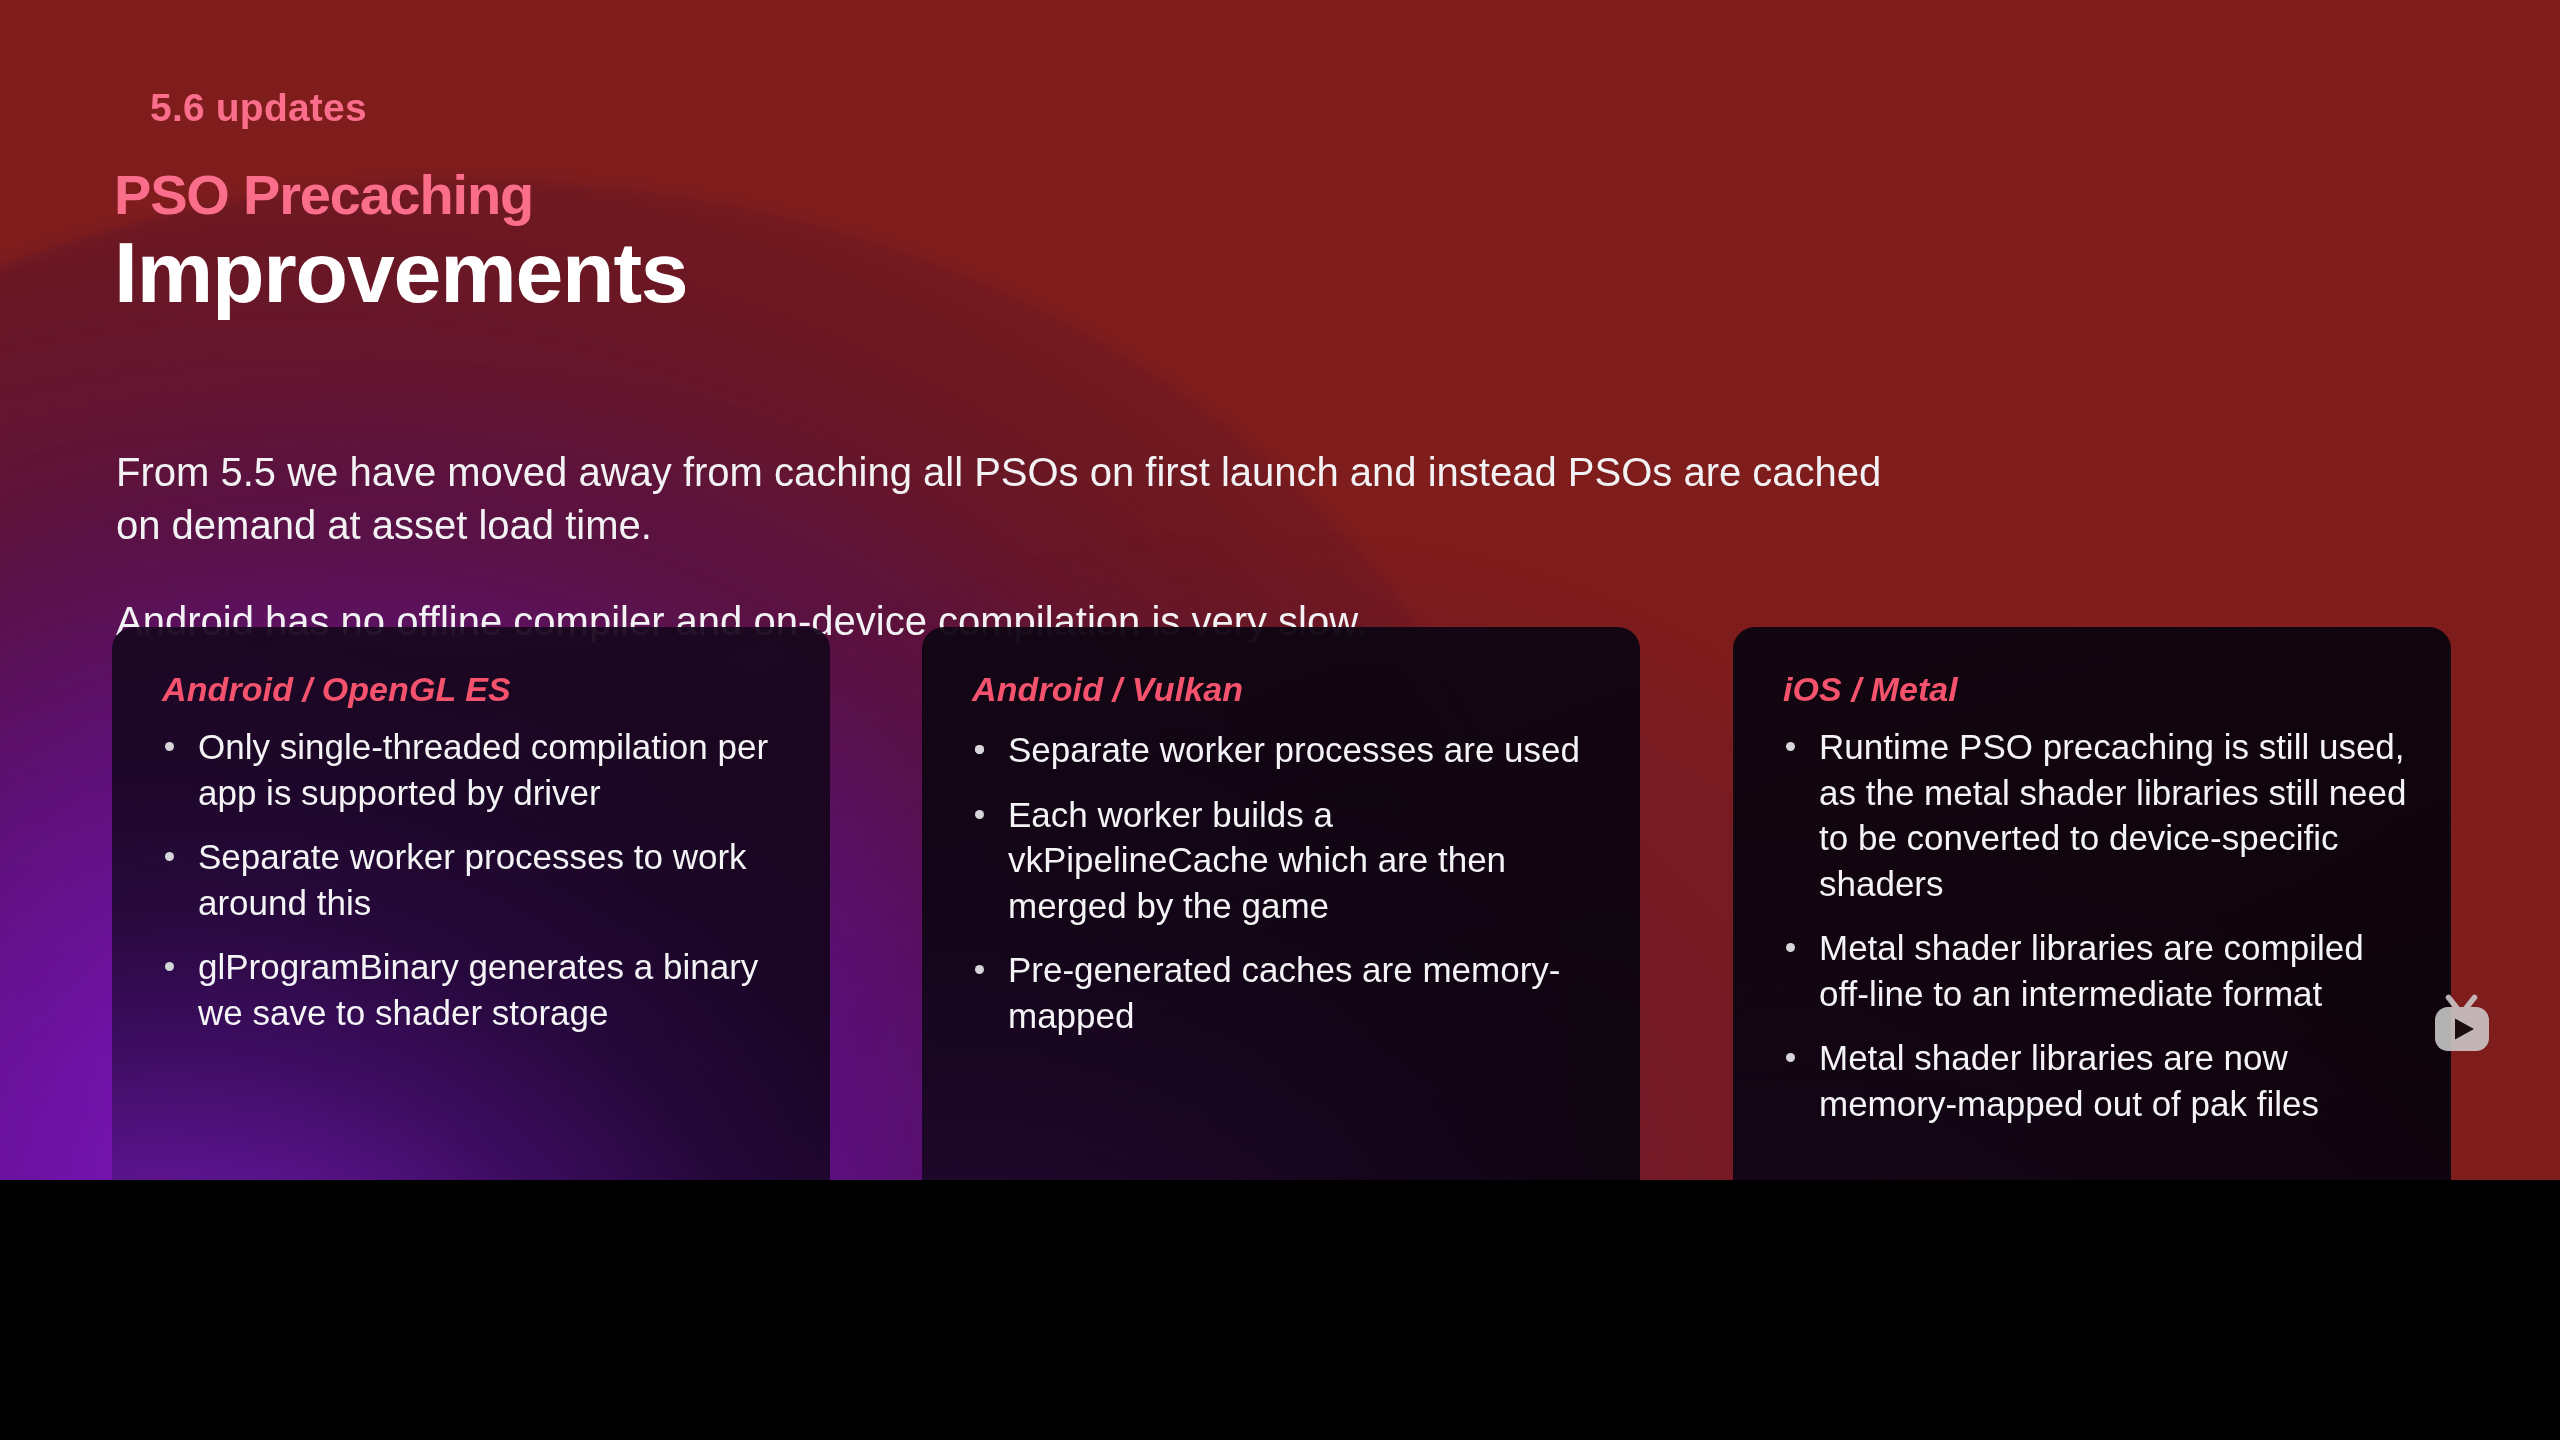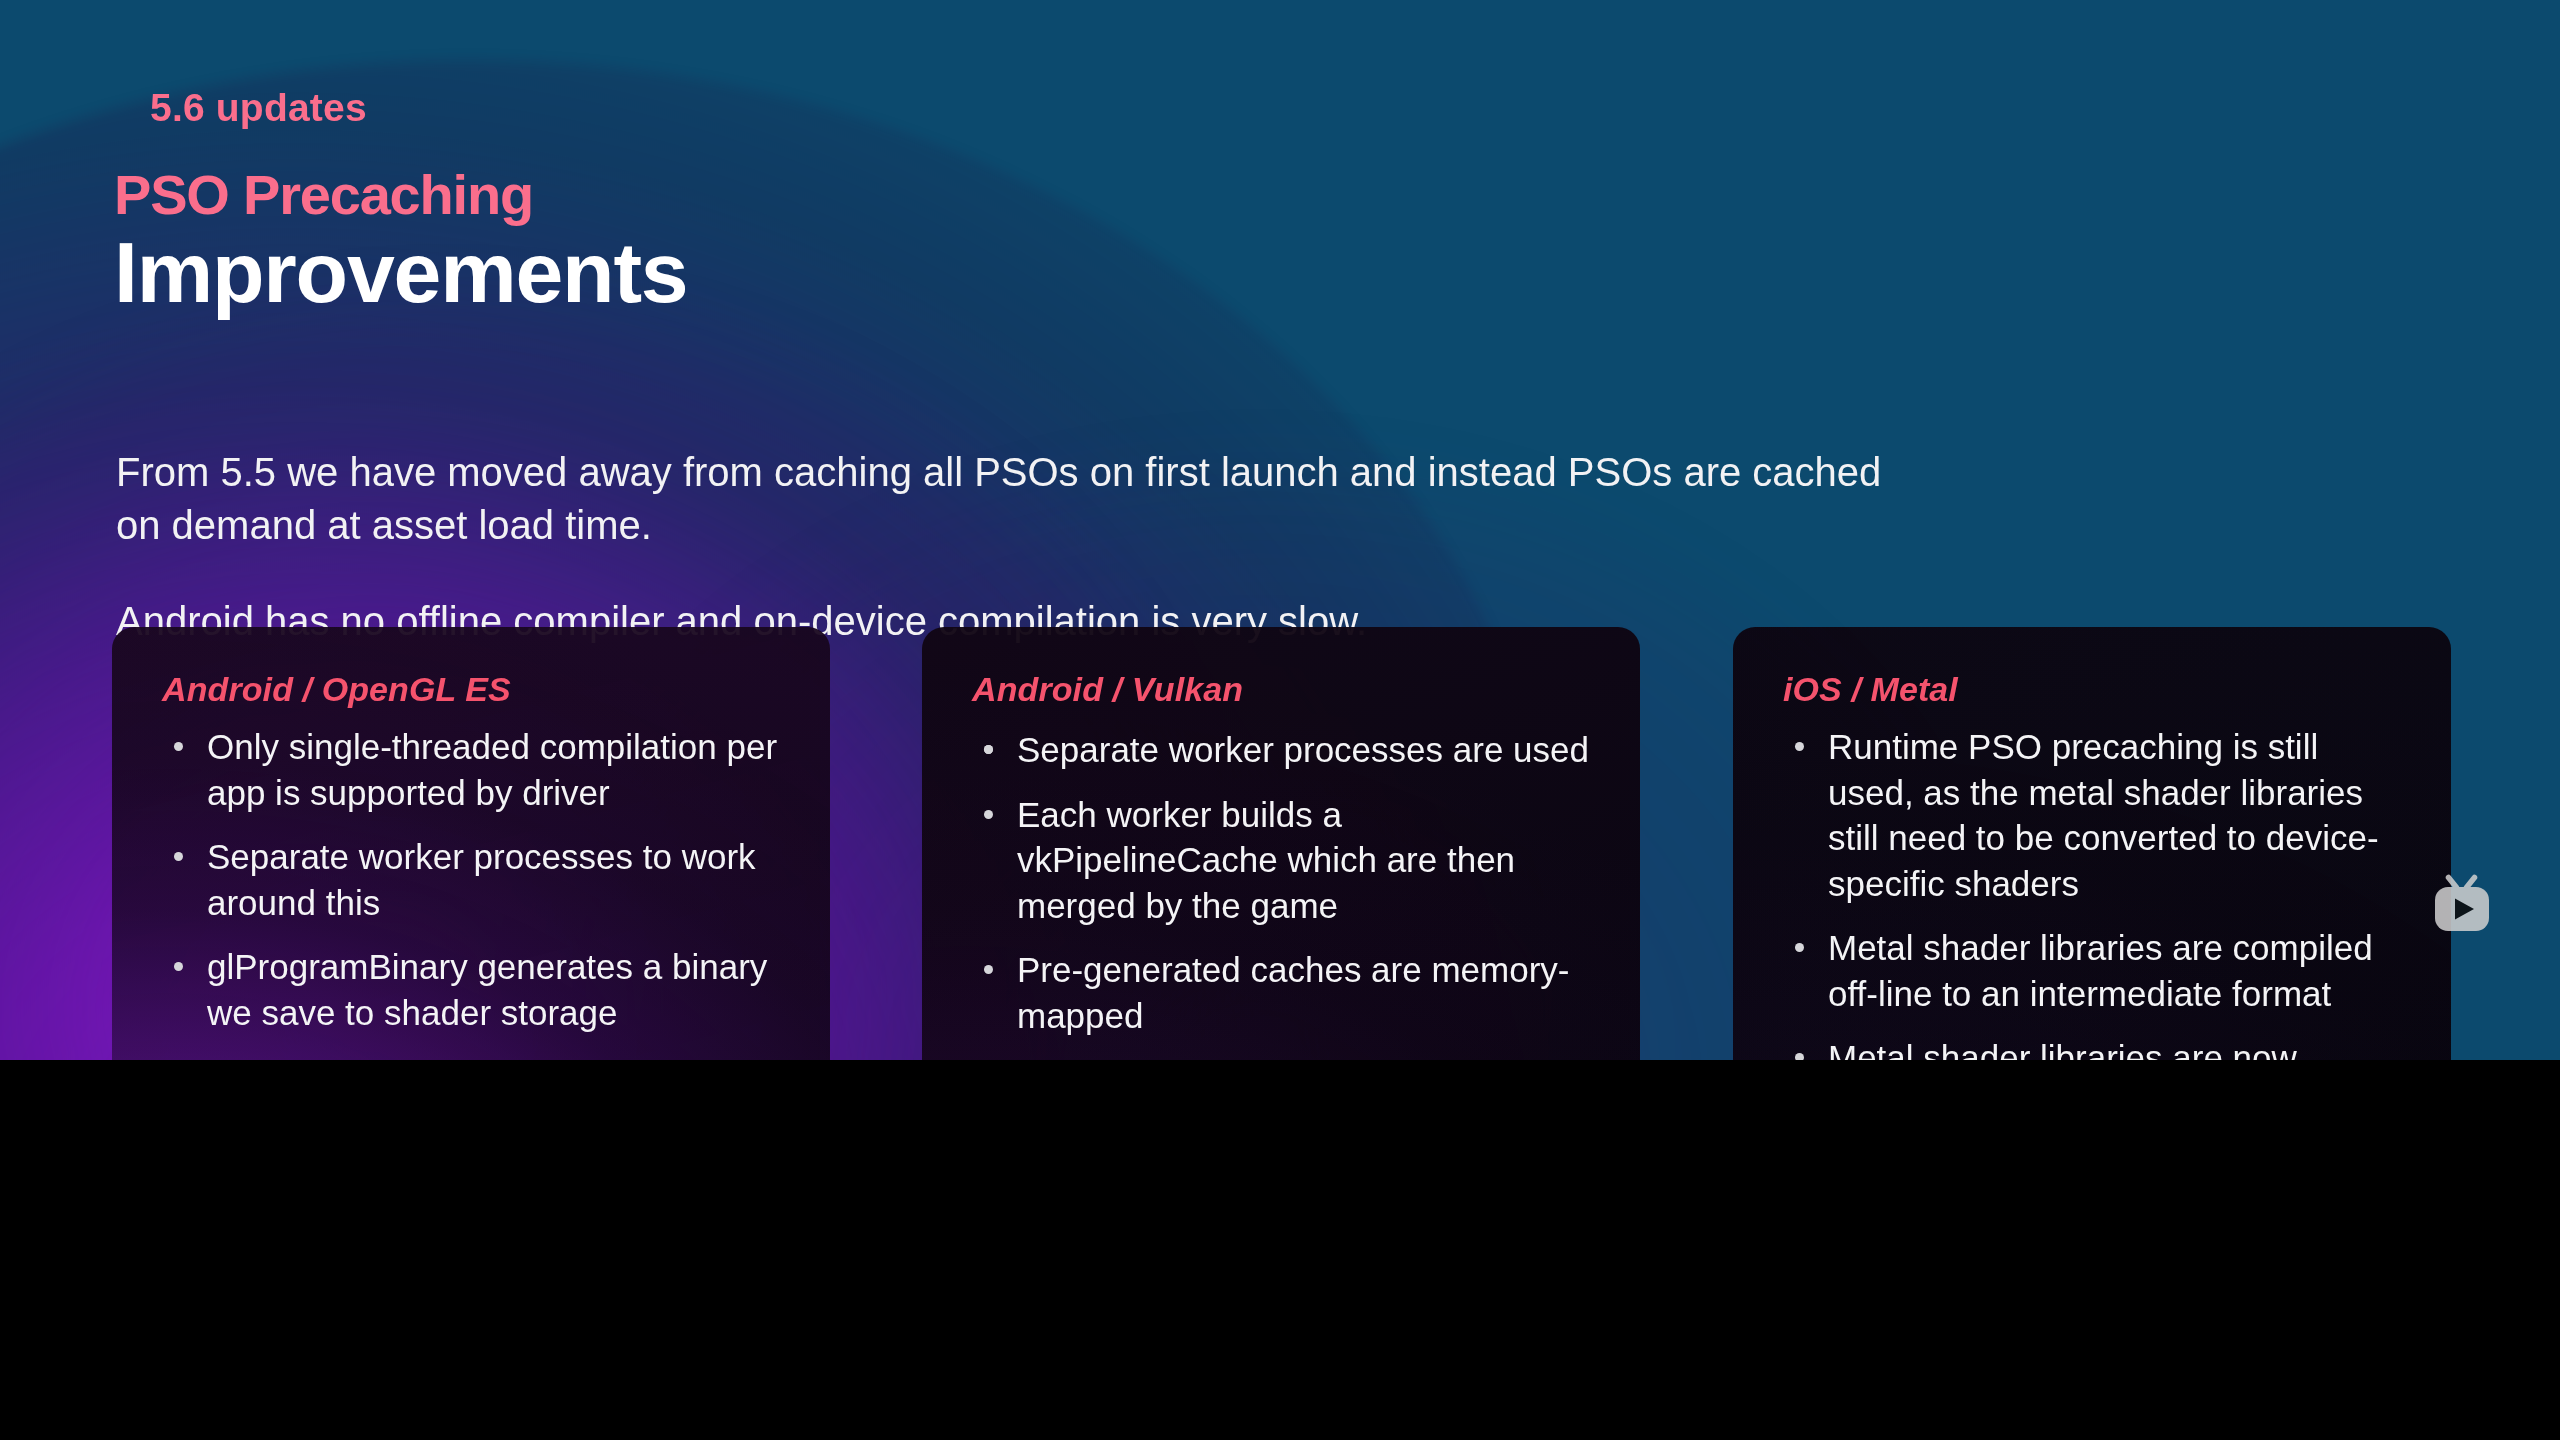--- a/index.html
+++ b/index.html
@@ -12,22 +12,22 @@
     height: 1440px;
     overflow: hidden;
     font-family: "Liberation Sans", sans-serif;
     -webkit-font-smoothing: antialiased;
   }
 
   
   #slide {
     position: relative;
     width: 2560px;
-    height: 1060px;
-    background: #0c4a6e;
+    height: 1180px;
+    background: #7f1d1d;
     overflow: hidden;
   }
 
   
   .bg-glow-main {
     position: absolute;
     left: -620px;
     bottom: -760px;
     width: 2180px;
     height: 1760px;
@@ -189,21 +189,21 @@
     color: #f5536d;
     letter-spacing: 0.1px;
     line-height: 1.1;
     margin: 8px 0 16px 16px;
     font-style: italic;
   }
   .card-2 .card-title { color: #f5536d; }
 
   .bullets {
     list-style: none;
-    margin: 12px;
+    margin: 3px;
     padding: 0;
   }
   .bullet {
     position: relative;
     padding-left: 49px;
     margin-bottom: 19px;
     color: #f4f4f6;
     font-size: 35px;
     line-height: 1.3;
     font-weight: normal;

